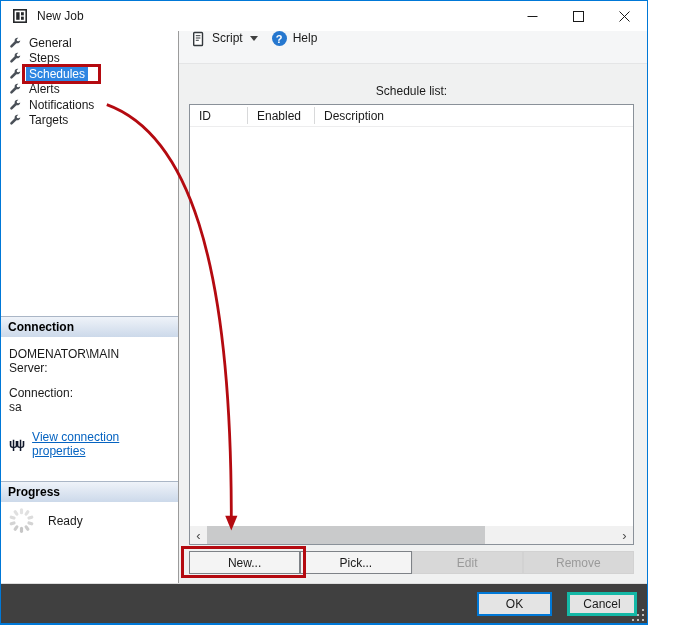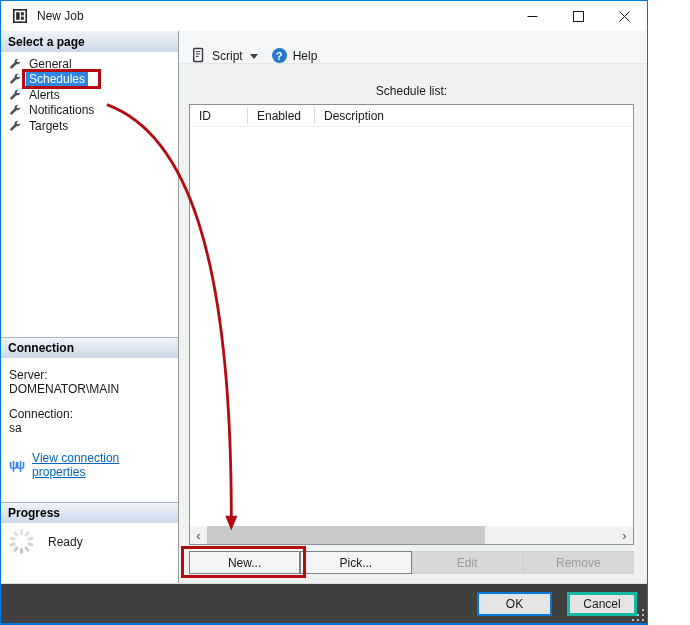--- a/index.html
+++ b/index.html
@@ -31,27 +31,27 @@
   .page-label{padding:0 3px;line-height:14px;white-space:nowrap;}
   .page-item.selected .page-label{background:#2e86e2;color:#fff;position:relative;}
   .page-item.selected .page-label::after{
     content:"";position:absolute;inset:-3px -13px -3px -4px;
     border:3px solid #b40a10;pointer-events:none;
   }
   .sb-spacer{height:188px;flex:none;}
   .conn-info{height:144px;flex:none;padding:10px 8px 0 8px;line-height:14px;}
   .conn-block{margin-bottom:11px;}
   .link-row{display:flex;align-items:center;margin-top:16px;}
-  .conn-icon{color:#3b82f6;font-size:12px;letter-spacing:-2px;margin-right:9px;font-weight:bold;}
+  .conn-icon{color:#0f172a;font-size:12px;letter-spacing:-2px;margin-right:9px;font-weight:bold;}
   .link{color:#0563c1;text-decoration:underline;cursor:pointer;}
   .prog-body{height:60px;flex:none;display:flex;padding:5px 0 4px 7px;}
   .prog-status{margin:7px 0 0 13px;}
   
   .main{flex:1;min-width:0;display:flex;flex-direction:column;background:#f0f1f1;}
-  .toolbar{height:33px;flex:none;display:flex;align-items:flex-end;padding-left:11px;background:#f5f6f7;border-bottom:1px solid #e4e5e6;}
+  .toolbar{height:33px;flex:none;display:flex;align-items:flex-start;padding-left:11px;background:#f5f6f7;border-bottom:1px solid #e4e5e6;}
   .tb-script-icon{display:flex;margin-right:6px;}
   .caret{width:0;height:0;border:4px solid transparent;border-top:5px solid #404040;margin:5px 0 0 7px;}
   .help-circle{width:15px;height:15px;border-radius:50%;background:#2577cf;color:#fff;font-weight:bold;font-size:11px;display:flex;align-items:center;justify-content:center;margin:0 6px 0 14px;}
   .content{flex:1;display:flex;flex-direction:column;padding:20px 13px 9px 10px;text-align:center;}
   .list-label{flex:none;margin-bottom:6px;}
   .listbox{flex:1;background:#fff;border:1px solid #8a9199;display:flex;flex-direction:column;min-height:0;}
   .thead{flex:none;height:22px;display:flex;border-bottom:1px solid #ededee;}
   .th{display:flex;align-items:center;padding-left:9px;position:relative;}
   .th::after{content:"";position:absolute;right:0;top:2px;bottom:2px;width:1px;background:#d8d9da;}
   .th:last-child::after{display:none;}
@@ -108,30 +108,37 @@
         <svg width="11" height="11">
             <path d="M0.5 0.5 L10.5 10.5 M10.5 0.5 L0.5 10.5" stroke="#1a1a1a"></path>
           </svg>
       </span>
     </div>
   </div>
 
   <div class="layout">
 
     <div class="sidebar">
-      <div class="sec-header" style="border-top:none;">Select a page</div>
 
       <div class="page-list">
         <div class="page-item">
           <span class="wrench">
               <svg viewBox="0 0 16 16" width="12" height="12">
                 <path fill="#4a5058" d="M15 4.6a3.8 3.8 0 0 1-5 3.6l-5.6 5.6a1.7 1.7 0 0 1-2.4-2.4l5.6-5.6a3.8 3.8 0 0 1 4.8-4.7L10.2 3.3l.5 1.9 1.9.5L15 4.6z"></path>
               </svg>
             </span>
           <span class="page-label">General</span>
+        </div>
+        <div class="page-item">
+          <span class="wrench">
+              <svg viewBox="0 0 16 16" width="12" height="12">
+                <path fill="#4a5058" d="M15 4.6a3.8 3.8 0 0 1-5 3.6l-5.6 5.6a1.7 1.7 0 0 1-2.4-2.4l5.6-5.6a3.8 3.8 0 0 1 4.8-4.7L10.2 3.3l.5 1.9 1.9.5L15 4.6z"></path>
+              </svg>
+            </span>
+          <span class="page-label">Steps</span>
         </div>
         <div class="page-item selected">
           <span class="wrench">
               <svg viewBox="0 0 16 16" width="12" height="12">
                 <path fill="#4a5058" d="M15 4.6a3.8 3.8 0 0 1-5 3.6l-5.6 5.6a1.7 1.7 0 0 1-2.4-2.4l5.6-5.6a3.8 3.8 0 0 1 4.8-4.7L10.2 3.3l.5 1.9 1.9.5L15 4.6z"></path>
               </svg>
             </span>
           <span class="page-label">Schedules</span>
         </div>
         <div class="page-item">
@@ -158,22 +165,22 @@
             </span>
           <span class="page-label">Targets</span>
         </div>
       </div>
 
       <div class="sb-spacer"></div>
 
       <div class="sec-header">Connection</div>
       <div class="conn-info">
         <div class="conn-block">
+          <div>DOMENATOR\MAIN</div>
           <div>Server:</div>
-          <div>DOMENATOR\MAIN</div>
         </div>
         <div class="conn-block">
           <div>Connection:</div>
           <div>sa</div>
         </div>
         <div class="link-row">
           <span class="conn-icon">ψψ</span>
           <span class="link">View connection properties</span>
         </div>
       </div>

